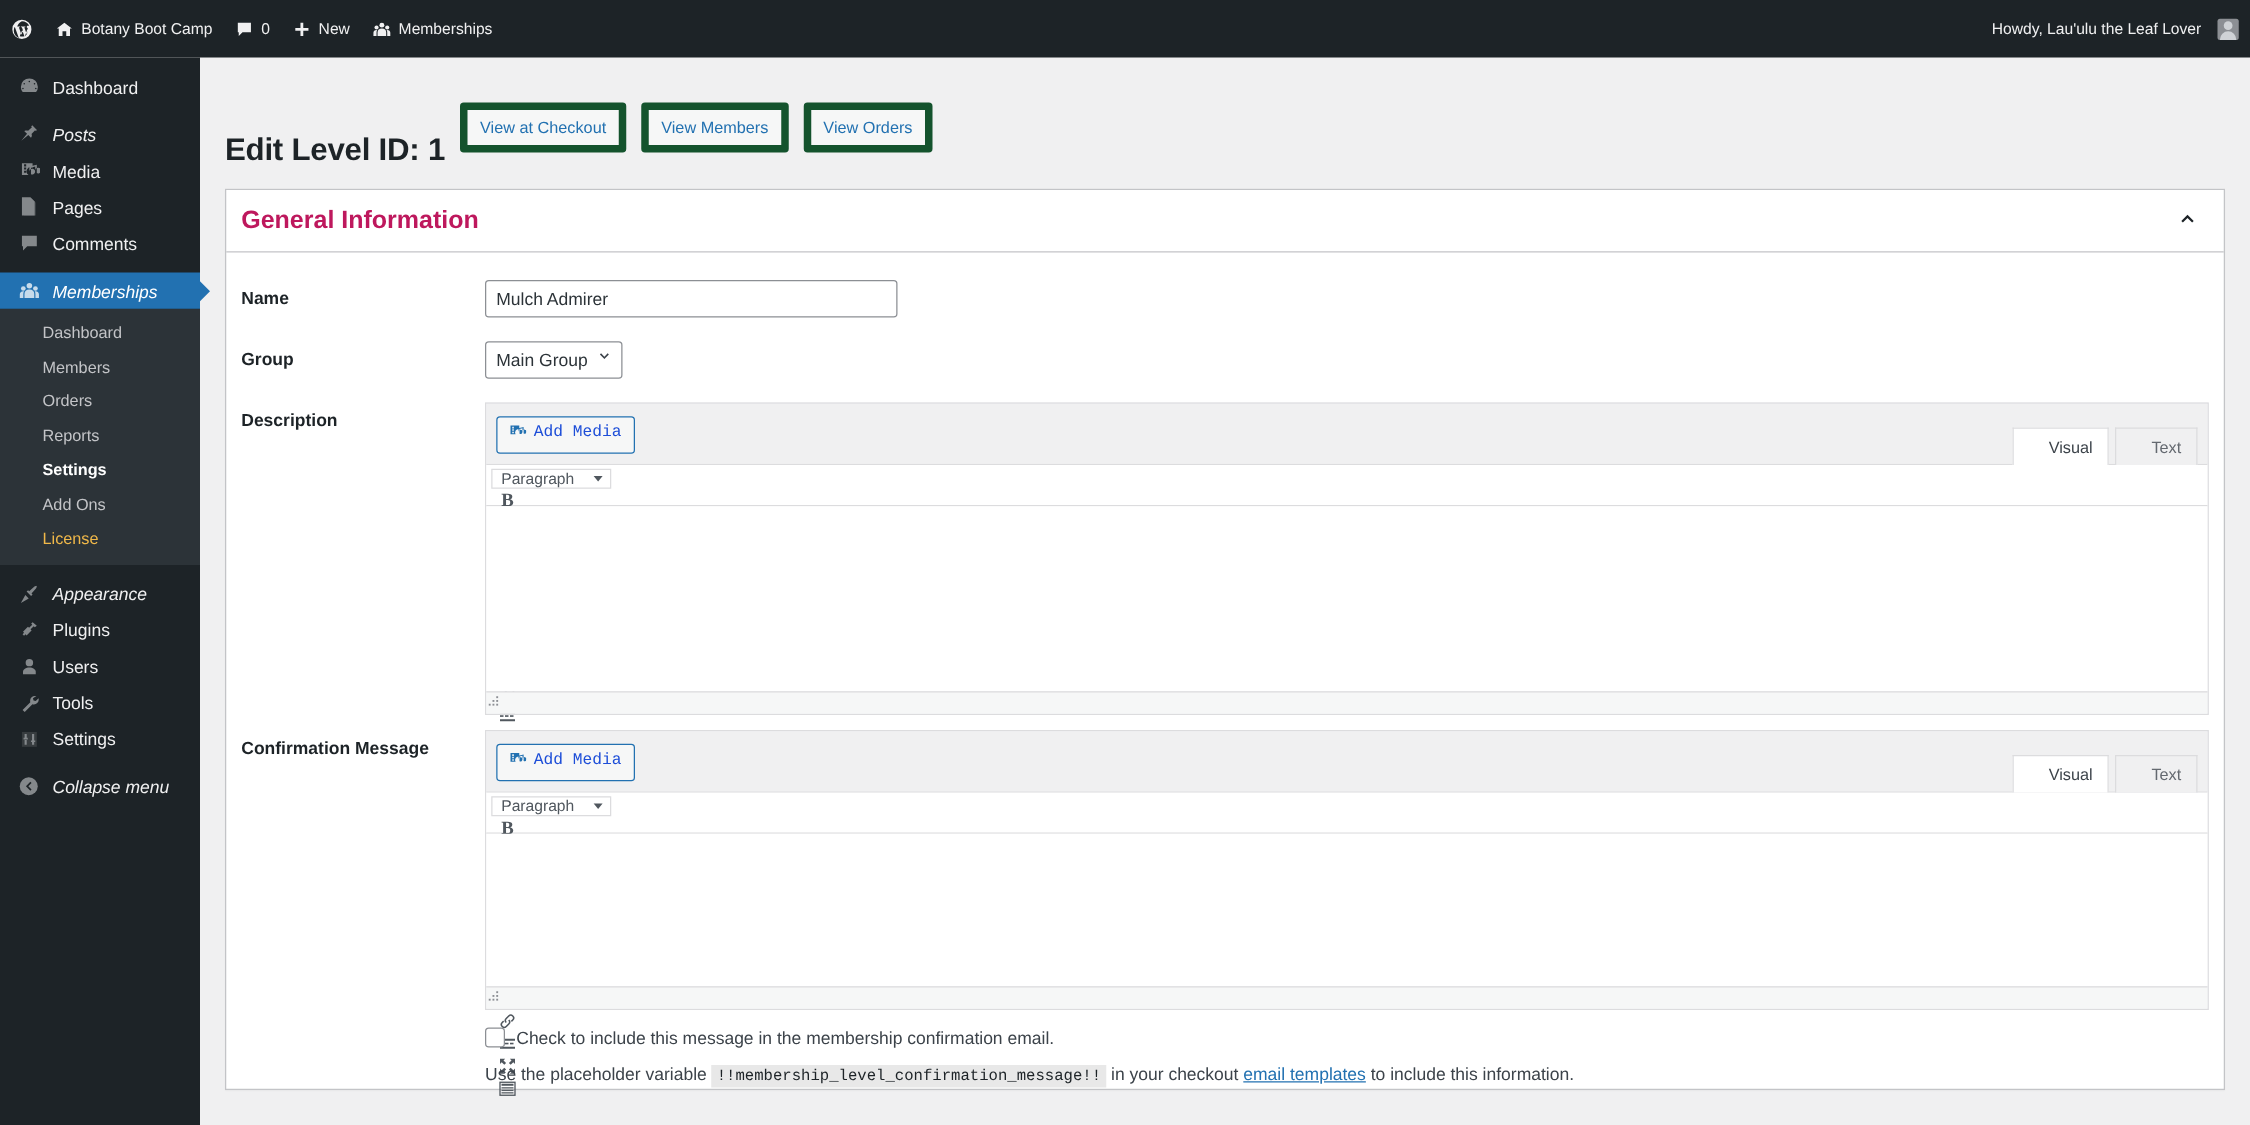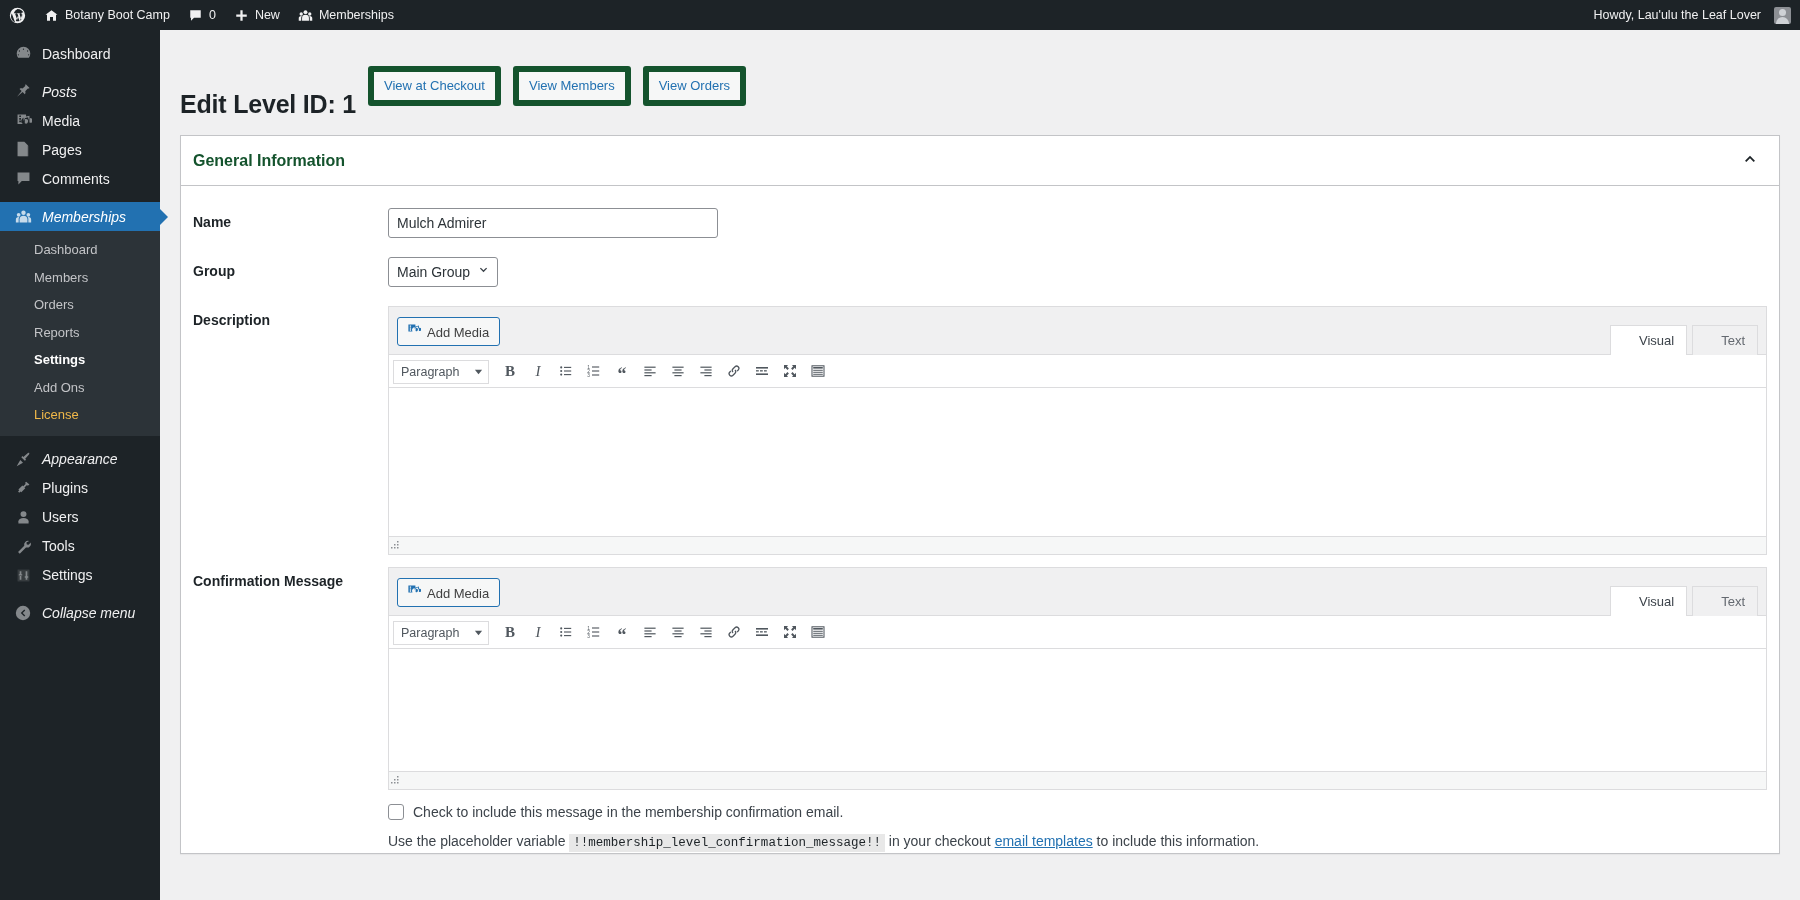--- a/index.html
+++ b/index.html
@@ -6,21 +6,21 @@
   html, body {
     width: 1800px; height: 900px;
     font-family: "Liberation Sans", sans-serif;
     background: #f0f0f1;
     overflow: hidden;
   }
   body { display: flex; flex-direction: column; }
 
   
   #adminbar {
-    height: 30px; min-height: 30px;
+    height: 46px; min-height: 30px;
     background: #1d2327;
     color: #f0f0f1;
     display: flex; align-items: stretch;
     font-size: 12.5px;
     position: relative; z-index: 50;
   }
   .ab-item {
     display: flex; align-items: center; gap: 6px;
     padding: 0 9px; color: #f0f0f1; cursor: default;
     white-space: nowrap;
@@ -105,21 +105,21 @@
   
   .postbox {
     background: #fff; border: 1px solid #c3c4c7;
     box-shadow: 0 1px 1px rgba(0,0,0,.04);
   }
   .postbox-header {
     display: flex; align-items: center; justify-content: space-between;
     border-bottom: 1px solid #c3c4c7;
     padding: 0 12px 0 12px; height: 50px;
   }
-  .postbox-title { font-size: 16px; font-weight: 600; color: #14532d; }
+  .postbox-title { font-size: 20px; font-weight: 600; color: #be185d; }
   .toggle-btn {
     background: none; border: none; cursor: pointer;
     width: 34px; height: 34px; display:flex; align-items:center; justify-content:center;
   }
   .postbox-body { padding: 10px 0 0 0; }
 
   
   .form-row { display: flex; align-items: flex-start; padding: 0 12px; }
   .form-label {
     width: 195px; min-width: 195px;
@@ -147,38 +147,38 @@
   }
 
   
   .wp-editor { border: 1px solid #dcdcde; background: #f0f0f1; }
   .editor-tools {
     background: #f0f0f1; padding: 10px 8px 0 8px;
     display: flex; align-items: flex-end; justify-content: space-between;
     position: relative;
   }
   .add-media-btn {
-    display: inline-flex; align-items: flex-end; gap: 6px;
-    background: #f6f7f7; border: 1px solid #2271b1; color: #404040;
+    display: inline-flex; align-items: flex-start; gap: 6px;
+    background: #f6f7f7; border: 1px solid #2271b1; color: #1d4ed8;
     border-radius: 3px; font-size: 13px; padding: 5px 10px 6px 9px;
-    cursor: pointer; font-family: Liberation Sans, sans-serif; line-height: 1; margin-bottom: 8px;
+    cursor: pointer; font-family: Liberation Mono, monospace; line-height: 1; margin-bottom: 8px;
   }
   .editor-tabs { display: flex; align-items: flex-end; gap: 0; }
   .etab {
     font-size: 13px; color: #646970; background: #f0f0f1;
     border: 1px solid #dcdcde; border-bottom: none;
     padding: 6px 12px 5px 28px; cursor: pointer; margin-left: 5px;
     position: relative; top: 1px; line-height: 1.4;
   }
   .etab.active { background: #fff; color: #3c434a; }
 
   .mce-toolbar {
     background: #fff; border-top: 1px solid #dcdcde; border-bottom: 1px solid #dcdcde;
-    display: flex; align-items: flex-end; gap: 2px;
-    padding: 3px 4px; height: 34px;
+    display: flex; align-items: flex-start; gap: 2px;
+    padding: 3px 4px; height: 34px; flex-direction: column;
   }
   .mce-select {
     border: 1px solid #dcdcde; background: #fff; height: 24px;
     display: flex; align-items: center; gap: 12px;
     padding: 0 5px 0 7px; font-size: 12.5px; color: #50575e;
     cursor: pointer; margin-right: 6px; min-width: 96px;
     justify-content: space-between;
   }
   .tbtn {
     width: 26px; height: 26px; display: flex; align-items: center; justify-content: center;

